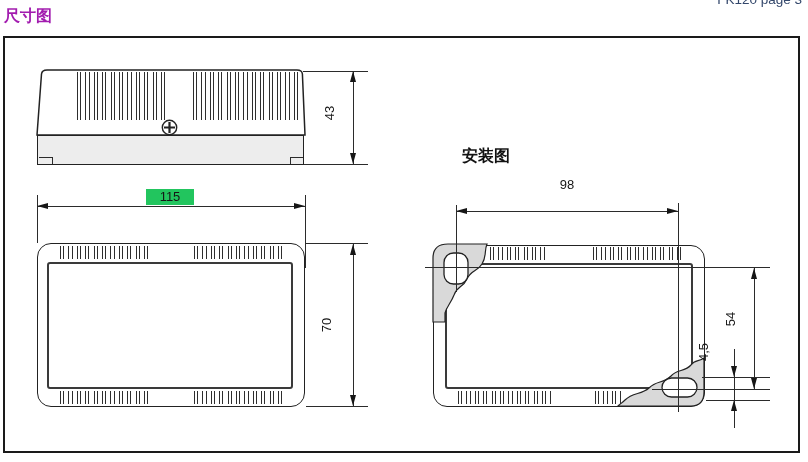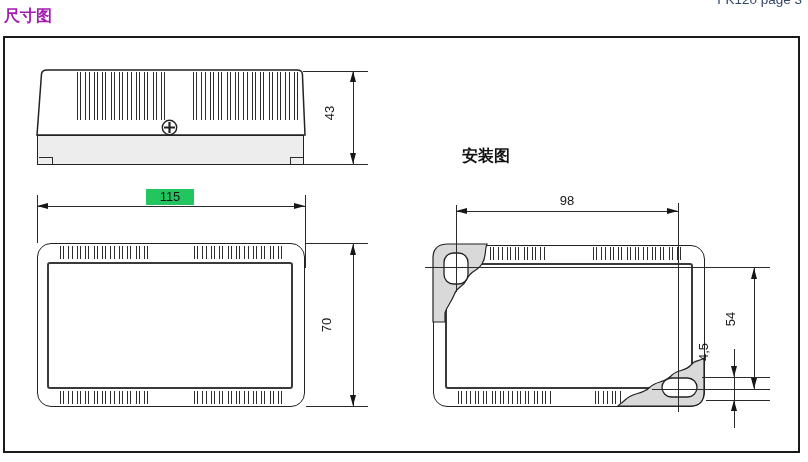--- a/index.html
+++ b/index.html
@@ -86,21 +86,21 @@
     <div class="aD" style="left:349.5px;top:395px;"></div>
     <div class="dim dimv" style="left:314px;top:317px;width:26px;">70</div>
   </div>
 
   <div>
     <div class="section-heading" style="left:462px;top:146px;">安装图</div>
 
     <div class="hl" style="left:456px;top:211px;width:222px;"></div>
     <div class="aL" style="left:456px;top:207.5px;"></div>
     <div class="aR" style="left:667px;top:207.5px;"></div>
-    <div class="dim" style="left:546px;top:193px;width:42px;background:#fff;text-align:center;">98</div>
+    <div class="dim" style="left:546px;top:177px;width:42px;background:#fff;text-align:center;">98</div>
 
     <div class="outline" style="left:433px;top:245px;width:272px;height:162px;"></div>
     <div class="slots" style="left:490px;top:247px;width:59px;height:13px;"></div>
     <div class="slots" style="left:593px;top:247px;width:91px;height:13px;"></div>
     <div class="slots" style="left:458px;top:391px;width:93px;height:13px;"></div>
     <div class="slots" style="left:595px;top:391px;width:26px;height:13px;"></div>
     <div class="inner-rect" style="left:445px;top:263px;width:248px;height:126px;"></div>
 
     <svg class="abs" style="left:429px;top:239px;" width="70" height="85" viewBox="0 0 70 85">
       <path d="M 4 83 L 4 19 Q 4 5 19 5 L 58 5 C 55 12 58 17 53 25 C 48 33 42 31 38 40

